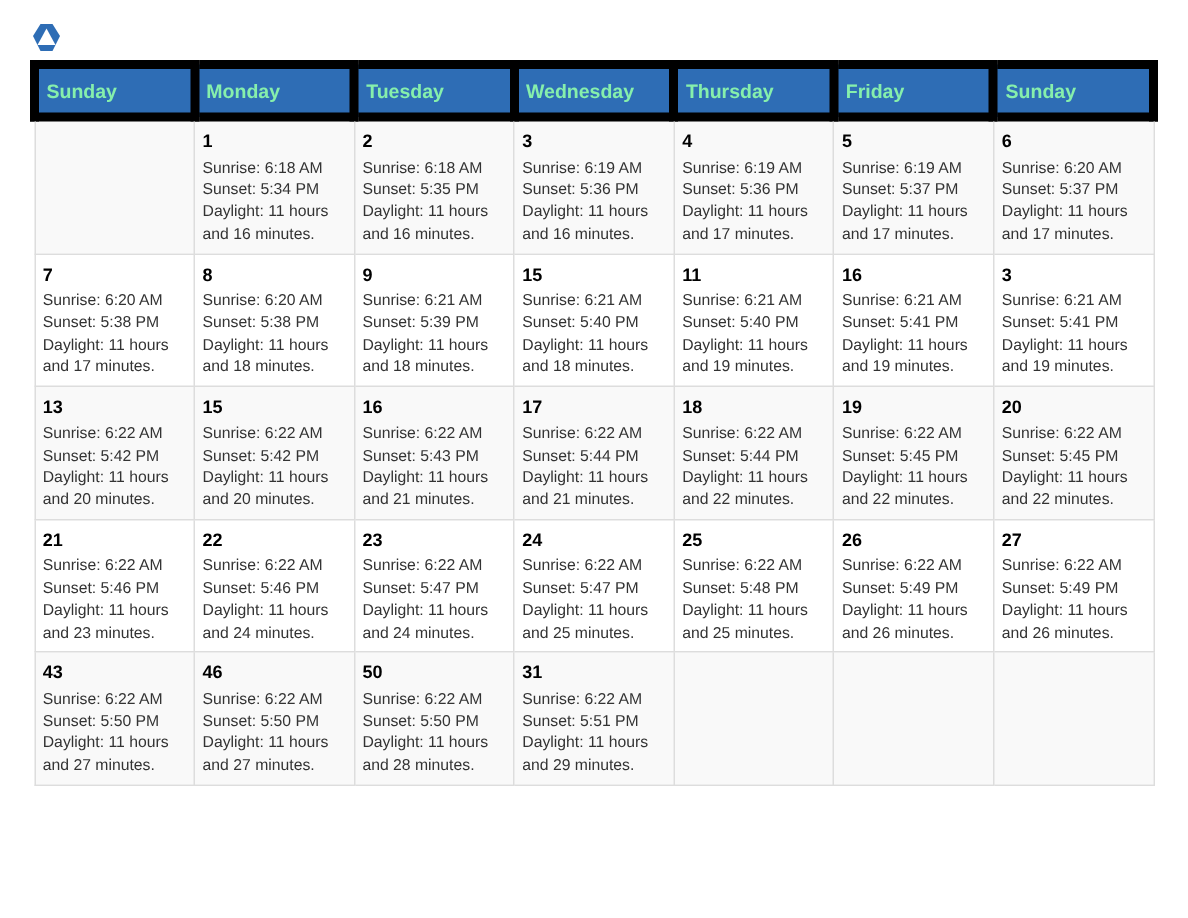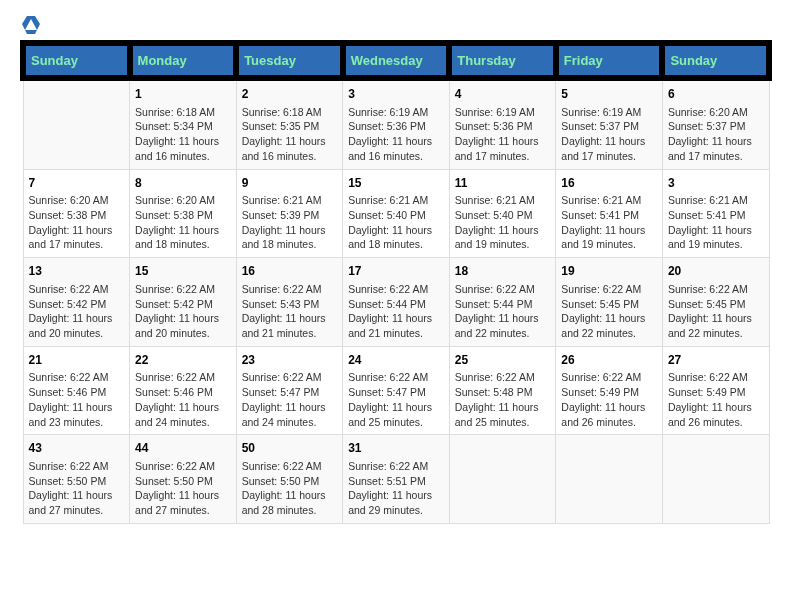--- a/index.html
+++ b/index.html
@@ -302,21 +302,21 @@
       </tr>
       <tr>
         <td>
           <span class="day-num">43</span>
           <div class="cell-content" style="white-space: pre-line;">Sunrise: 6:22 AM
 Sunset: 5:50 PM
 Daylight: 11 hours
 and 27 minutes.</div>
         </td>
         <td>
-          <span class="day-num">44</span>
+          <span class="day-num">46</span>
           <div class="cell-content" style="white-space: pre-line;">Sunrise: 6:22 AM
 Sunset: 5:50 PM
 Daylight: 11 hours
 and 27 minutes.</div>
         </td>
         <td>
           <span class="day-num">50</span>
           <div class="cell-content" style="white-space: pre-line;">Sunrise: 6:22 AM
 Sunset: 5:50 PM
 Daylight: 11 hours

